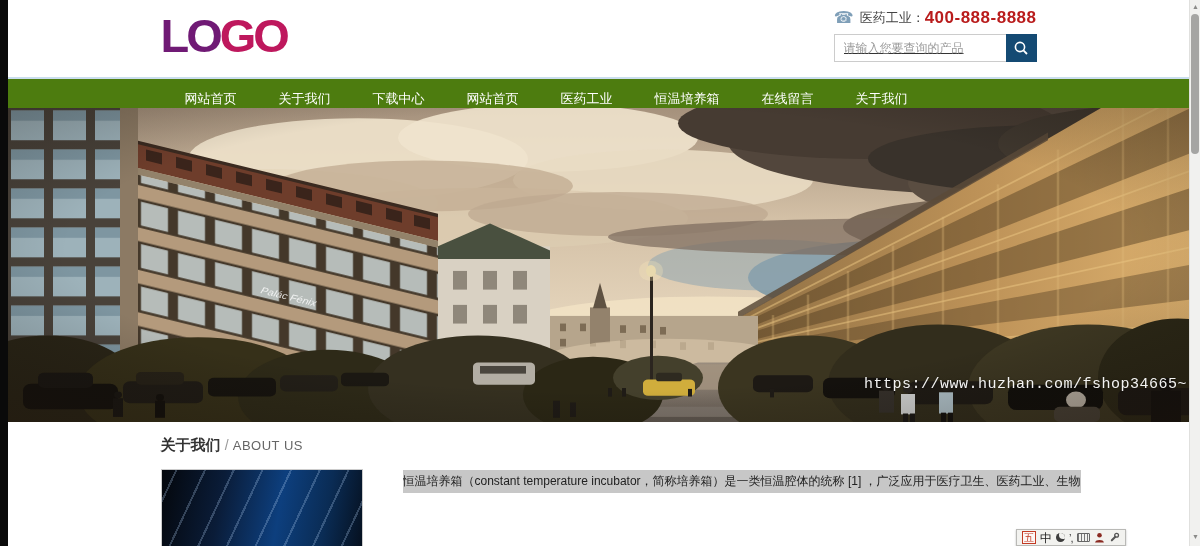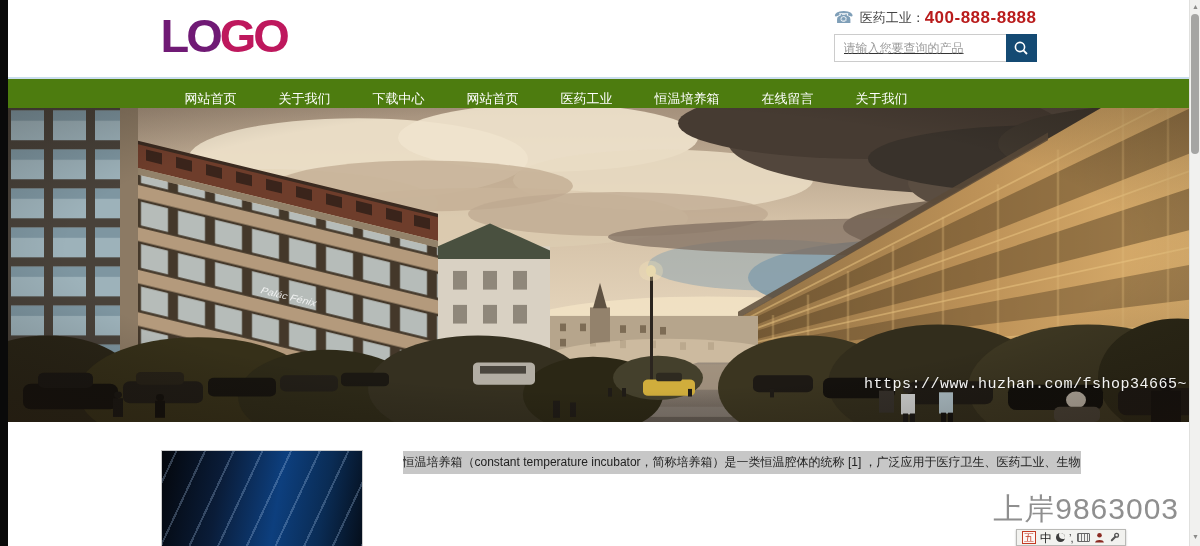--- a/index.html
+++ b/index.html
@@ -332,20 +332,25 @@
             <rect x="1143" y="333" width="30" height="37" fill="#15120f"></rect>
         </g>
 
         <rect width="1181" height="370" fill="url(#vig)"></rect>
       </svg>
       <div class="hero-watermark">https://www.huzhan.com/fshop34665~</div>
     </div>
 
     <section class="about">
       <div class="container">
+        <div class="about-title">
+          <span>关于我们</span>
+          <span class="sep">/</span>
+          <span class="en">ABOUT US</span>
+        </div>
         <div class="about-body">
           <div class="about-img"></div>
           <div class="about-text">
             <span class="sel">恒温培养箱（constant temperature incubator，简称培养箱）是一类恒温腔体的统称 [1] ，广泛应用于医疗卫生、医药工业、生物</span>
           </div>
         </div>
       </div>
     </section>
 
     <div class="ime">
@@ -361,21 +366,20 @@
           </svg>
       </span>
       <span class="ime-ic">
         <svg width="11" height="11" viewBox="0 0 11 11">
             <rect x="4.6" y="3.4" width="2" height="7" rx="1" transform="rotate(45 5.5 5.5)" fill="#555"></rect>
             <circle cx="7.6" cy="3.2" r="1.9" fill="none" stroke="#555" stroke-width="1.3"></circle>
           </svg>
       </span>
     </div>
 
-    <div class="account-watermark">上岸9863003</div>
   </div>
 
   <div class="scrollbar">
     <div class="sb-arrow sb-up">▲</div>
     <div class="sb-thumb"></div>
     <div class="sb-arrow sb-down">▼</div>
   </div>
 </div>
 
 </body></html>

